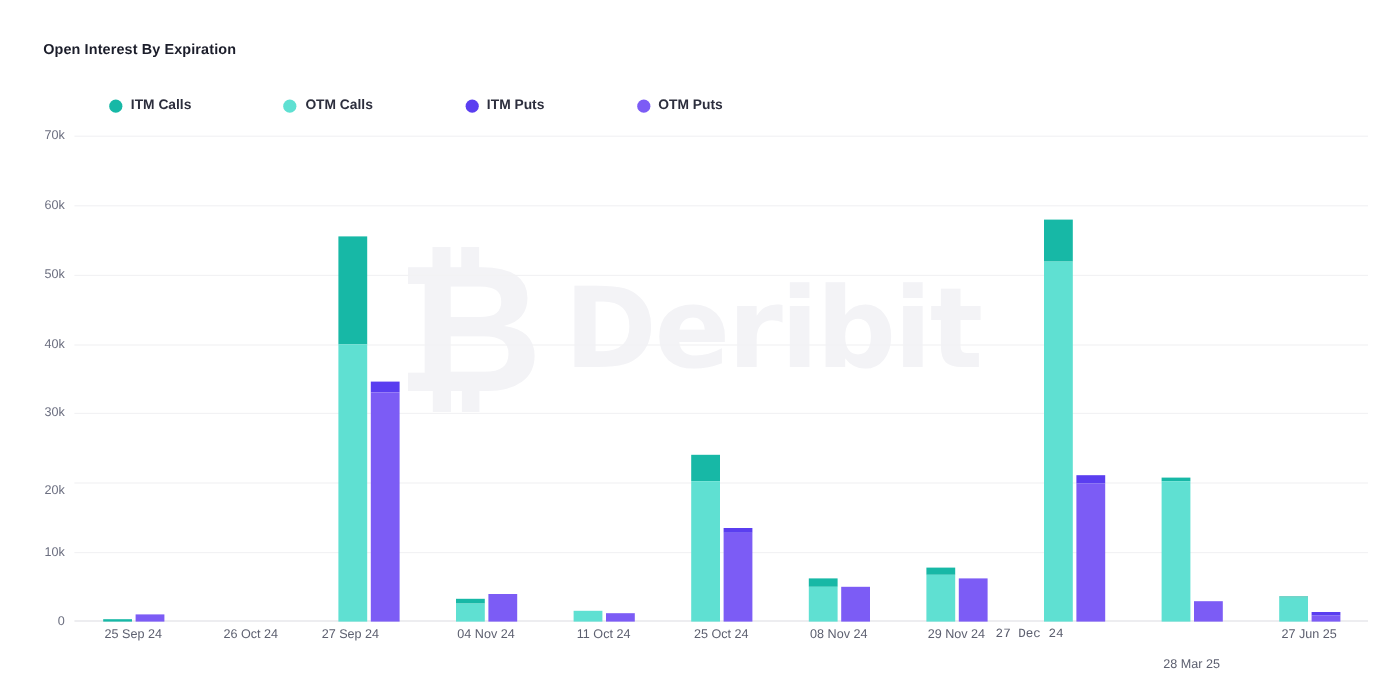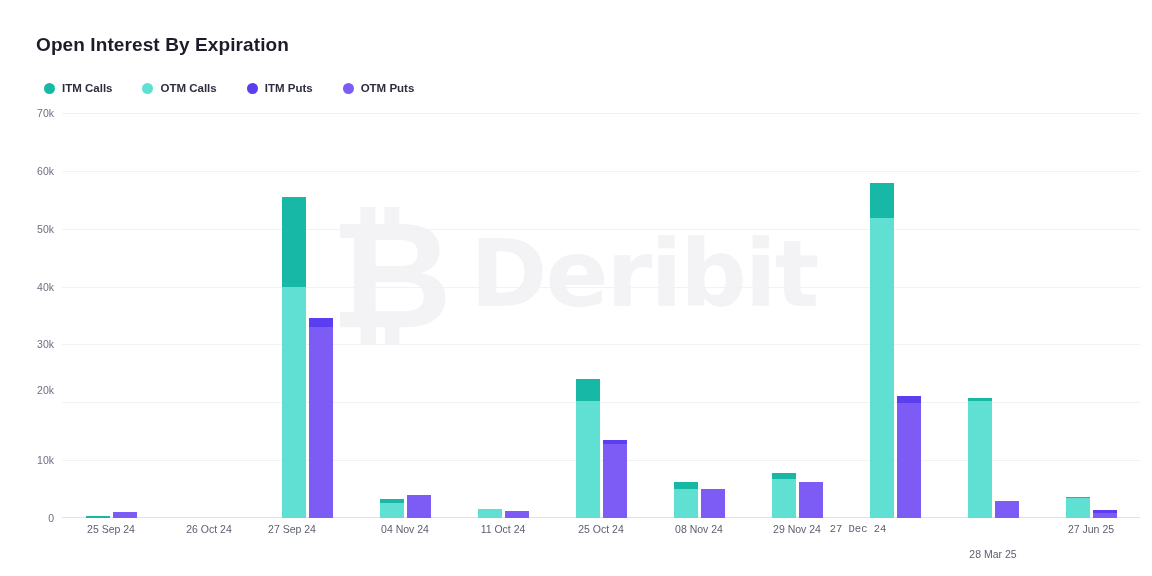--- a/index.html
+++ b/index.html
@@ -14,39 +14,40 @@
     background: #ffffff;
     font-family: "Liberation Sans", sans-serif;
     overflow: hidden;
   }
 
   
   .chart-title {
     position: absolute;
     left: 36px;
     top: 34px;
-    font-size: 19px;
+    font-size: 12px;
     font-weight: bold;
     color: #1b1d2a;
     letter-spacing: 0.1px;
   }
 
   
   .legend {
     position: absolute;
     left: 44px;
     top: 82px;
     display: flex;
     align-items: center;
     gap: 0px;
   }
   .legend-item {
     display: flex;
     align-items: center;
     margin-right: 30px;
+    margin-left: 47px;
   }
   .legend-dot {
     width: 11px;
     height: 11px;
     border-radius: 50%;
     margin-right: 7px;
     flex: none;
   }
   .legend-label {
     font-size: 11.5px;
@@ -241,21 +242,21 @@
       <span class="wm-btc">₿</span>
       <span class="wm-text">Deribit</span>
     </div>
 
     <div class="plot-area" id="plotArea">
         <div class="axis-line"></div>
         <div class="ytick" style="top: 405px;">0</div>
         <div class="gridline" style="top: 347.143px;"></div>
         <div class="ytick" style="top: 347.143px;">10k</div>
         <div class="gridline" style="top: 289.286px;"></div>
-        <div class="ytick" style="top: 277px;">20k</div>
+        <div class="ytick" style="top: 296px;">20k</div>
         <div class="gridline" style="top: 231.429px;"></div>
         <div class="ytick" style="top: 231.429px;">30k</div>
         <div class="gridline" style="top: 173.571px;"></div>
         <div class="ytick" style="top: 173.571px;">40k</div>
         <div class="gridline" style="top: 115.714px;"></div>
         <div class="ytick" style="top: 115.714px;">50k</div>
         <div class="gridline" style="top: 57.8571px;"></div>
         <div class="ytick" style="top: 57.8571px;">60k</div>
         <div class="gridline" style="top: 0px;"></div>
         <div class="ytick" style="top: 0px;">70k</div>

